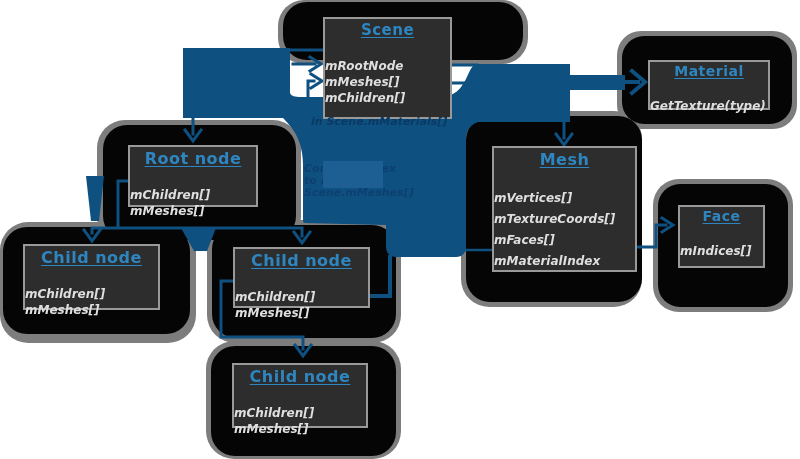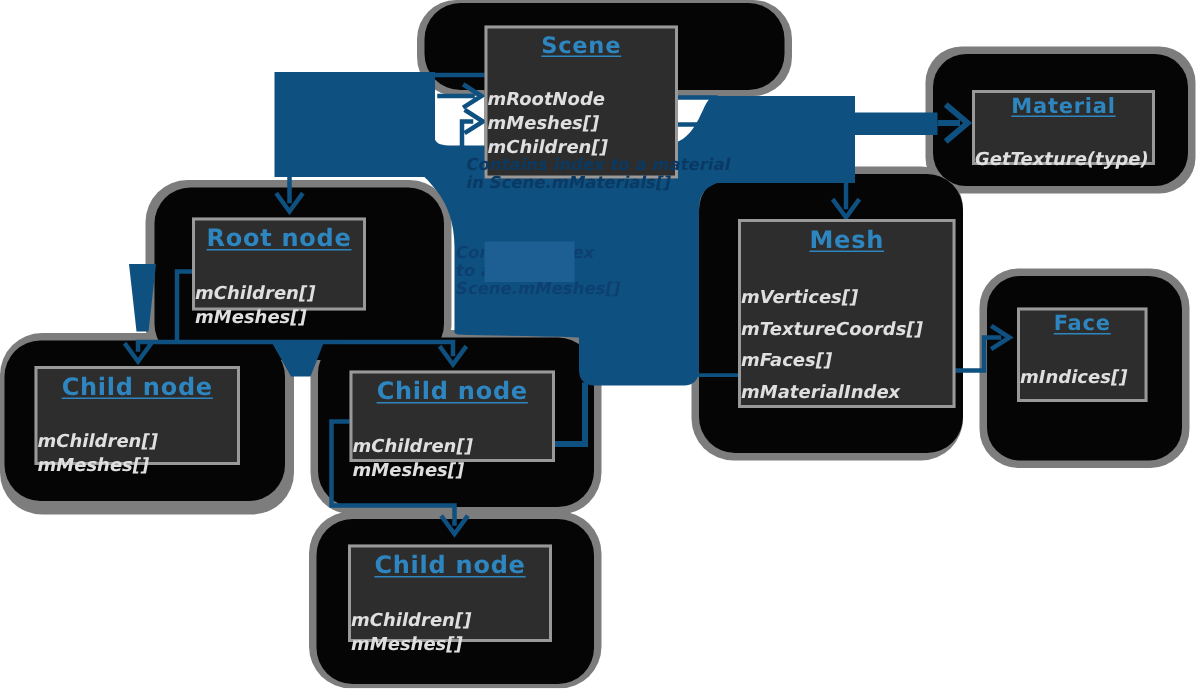--- a/index.html
+++ b/index.html
@@ -31,21 +31,21 @@
   #box-scene       {left:323px;top:17px;width:129px;height:102px;}
   #box-scene .title{font-size:15px;}
   #box-scene .fields{padding-left:20px;}
   #box-material    {left:648px;top:60px;width:122px;height:50px;}
   #box-material .title{font-size:14px;margin-top:1px;}
   #box-mesh        {left:492px;top:146px;width:145px;height:126px;}
   #box-mesh .field {line-height:21px;}
   #box-mesh .fields{padding-left:10px;}
   #box-face        {left:678px;top:205px;width:87px;height:63px;}
   #box-face .title {font-size:14px;margin-top:1px;}
-  #box-root        {left:128px;top:145px;width:116px;height:62px;}
+  #box-root        {left:128px;top:145px;width:130px;height:62px;}
   #box-child-left  {left:23px; top:244px;width:137px;height:66px;}
   #box-child-center{left:233px;top:247px;width:137px;height:61px;}
   #box-child-bottom{left:232px;top:363px;width:136px;height:65px;}
 
   .note{
     position:absolute;z-index:6;font-weight:bold;font-style:italic;
     font-size:11px;line-height:12px;white-space:nowrap;
   }
   #note-material{left:311px;top:104px;color:#0a3a63;}
   #note-mesh    {left:304px;top:163px;color:#0d4070;}
@@ -187,21 +187,21 @@
 
   <div class="box" id="box-child-bottom">
     <span class="title">Child node</span>
     <span class="fields indent">
       <span class="field">mChildren[]</span>
       <span class="field">mMeshes[]</span>
     </span>
   </div>
 
   <div class="note" id="note-material">
-    <span>Contains index to a material</span><br>
+    <br>
     <span>in Scene.mMaterials[]</span>
   </div>
   <div class="note" id="note-mesh">
     <span>Contains index</span><br>
     <span>to a mesh in</span><br>
     <span>Scene.mMeshes[]</span>
   </div>
   <div id="note-cover"></div>
 
 </div>

